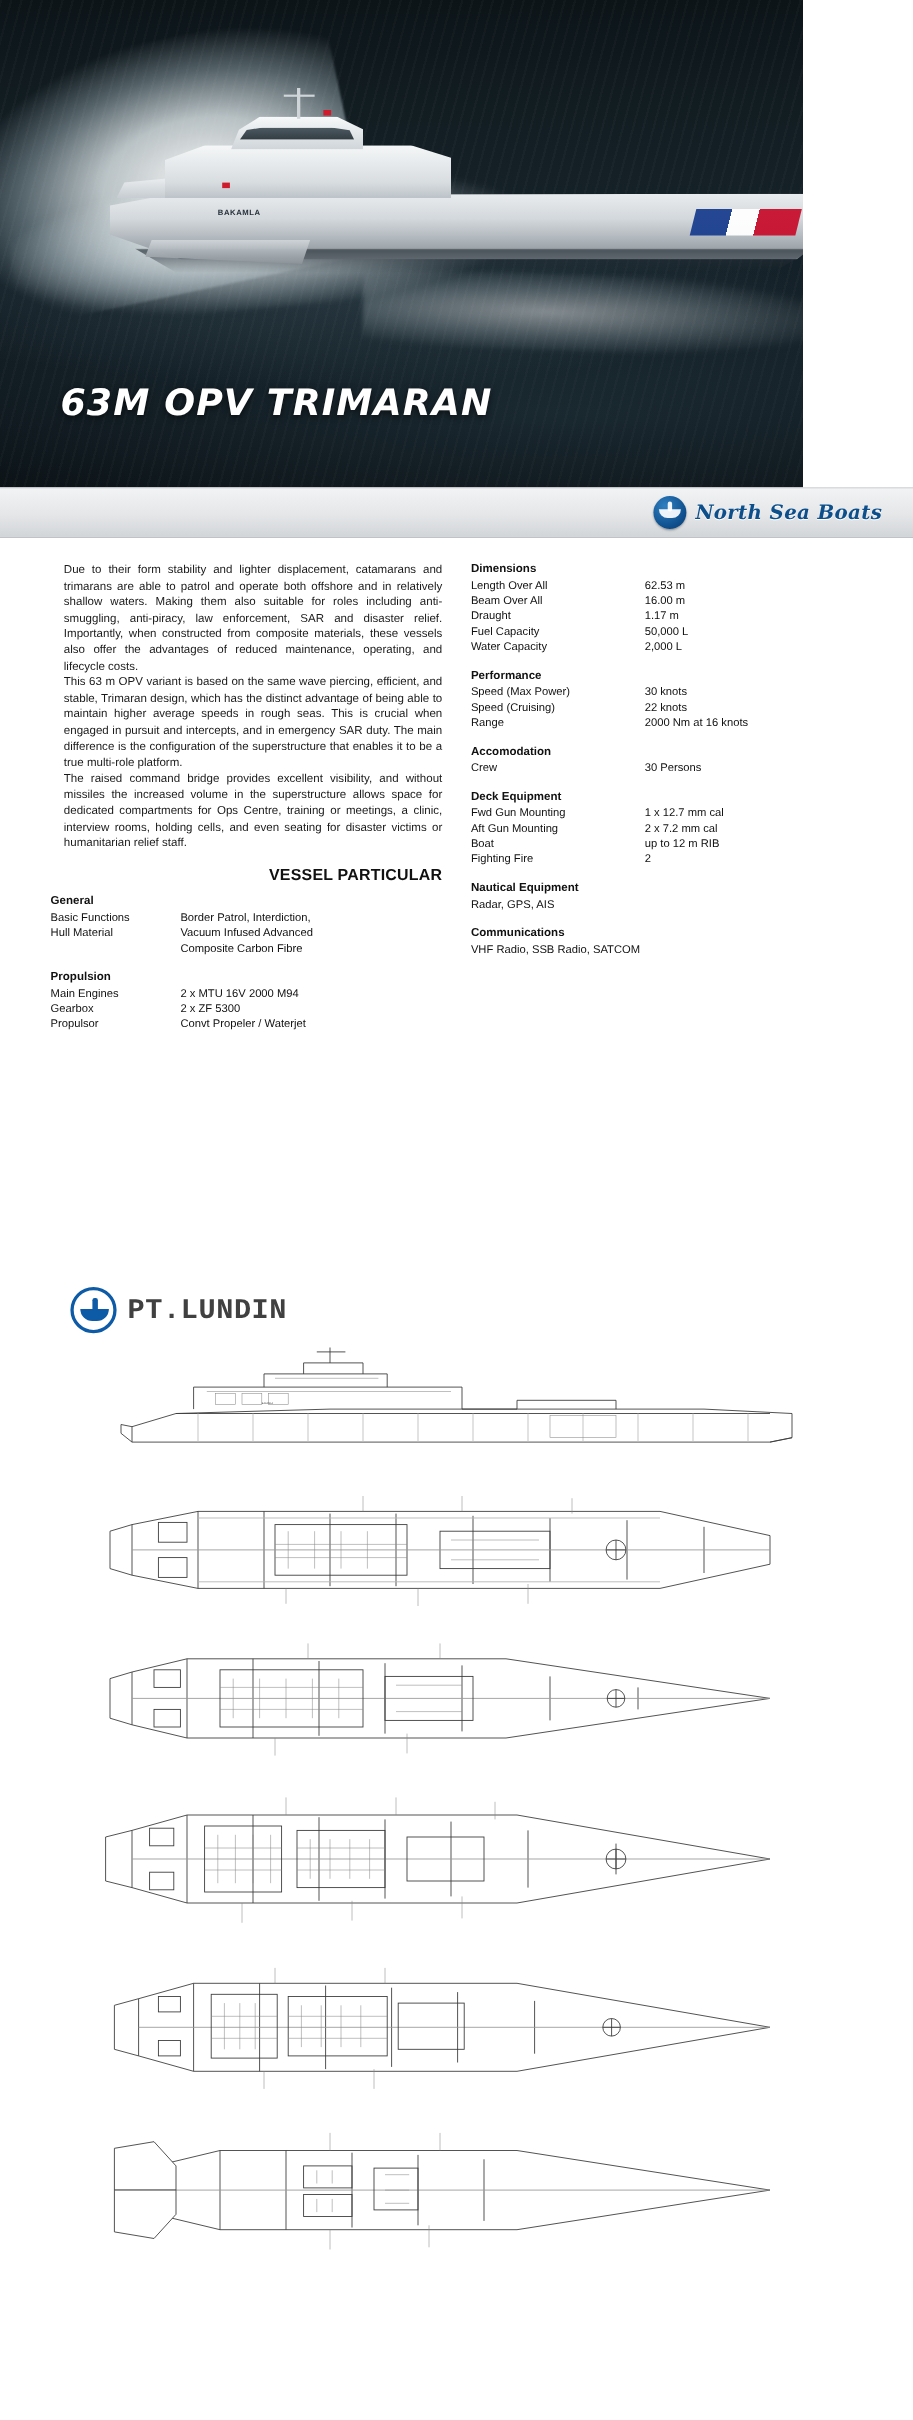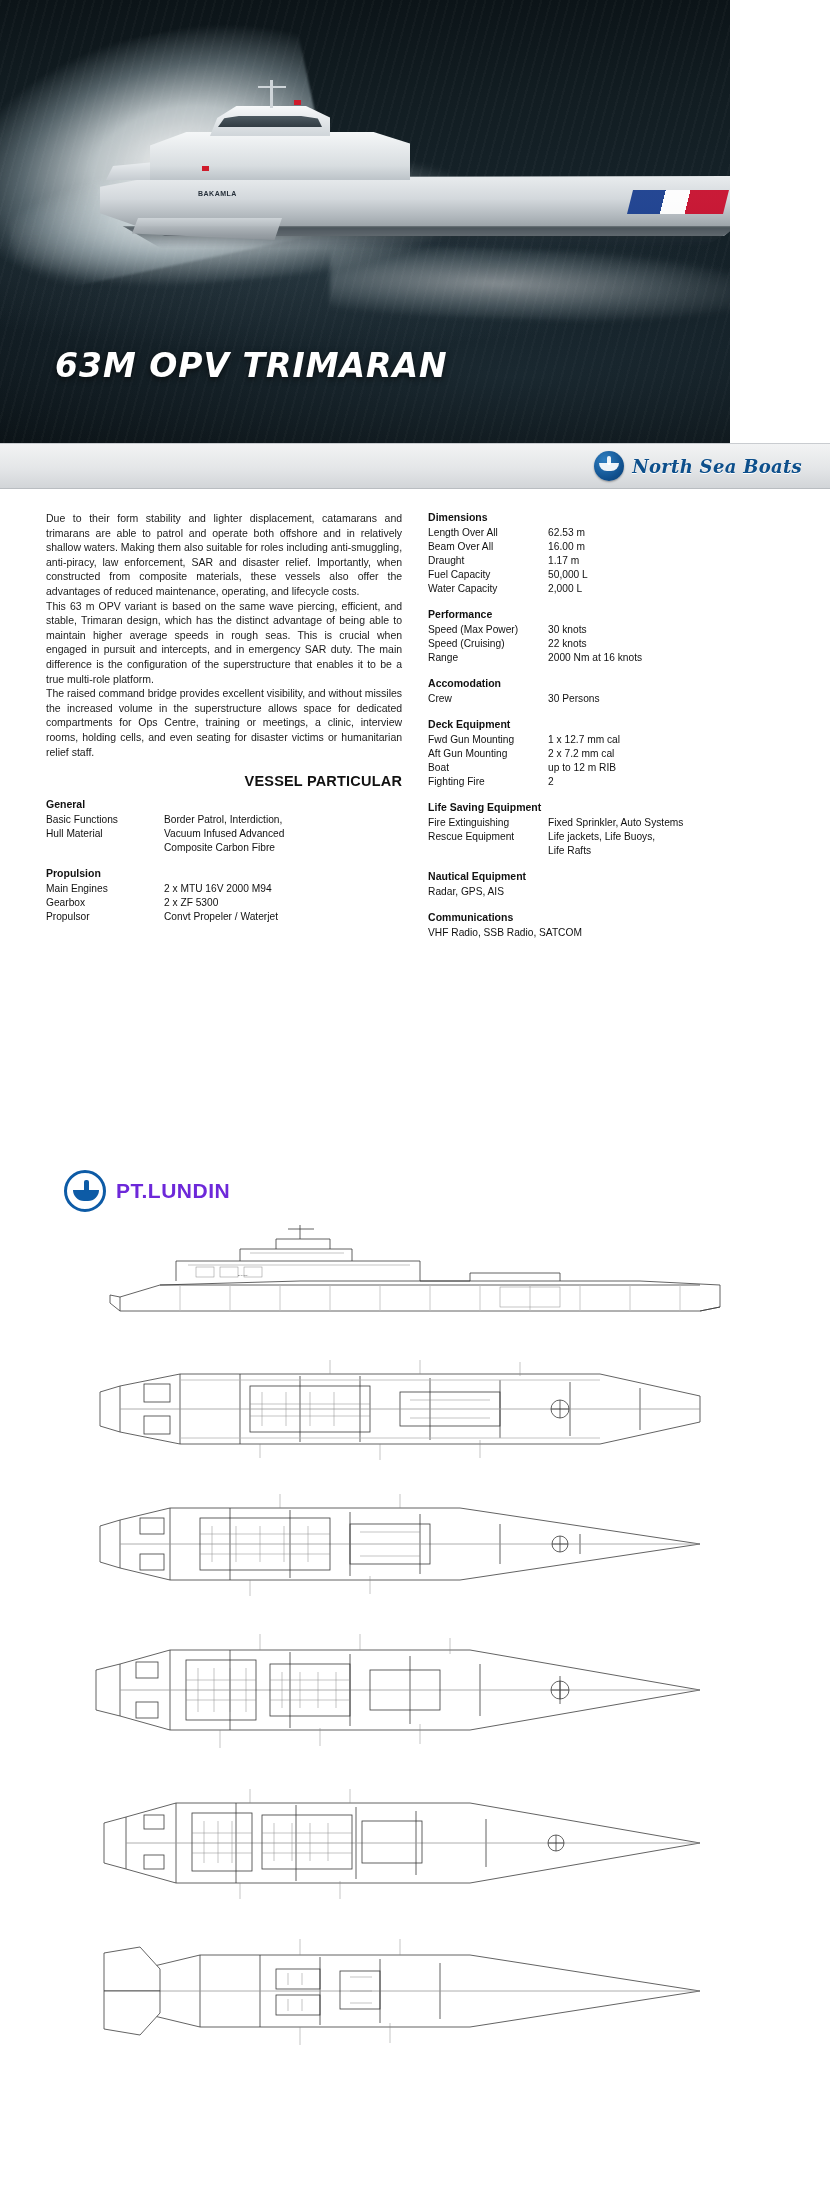--- a/index.html
+++ b/index.html
@@ -165,21 +165,21 @@
   }
   .cols { display:flex; gap:26px; }
   .col-left { width: 362px; }
   .col-right { width: 372px; }
 
   .para {
     font-size: 10.5px;
     line-height: 14.6px;
     text-align: justify;
     color:#1a1a1a;
-    margin: 0 0 0 0;
+    margin: 0 0 0 12px;
   }
   .para + .para { margin-top: 0px; }
 
   .section-title-big {
     font-size: 14.5px;
     font-weight: bold;
     margin: 14px 0 9px 0;
     letter-spacing:.2px;
     text-align:right;
   }
@@ -188,21 +188,21 @@
   .spec-head {
     font-size: 10.5px;
     font-weight: bold;
     margin-bottom: 3px;
   }
   .spec-row {
     display:flex;
     font-size: 10.2px;
     line-height: 14px;
   }
-  .spec-label { width: 120px; flex: none; }
+  .spec-label { width: 158px; flex: none; }
   .spec-value { flex: 1; }
   .spec-value .sub { display:block; }
 
   
   .col-left .spec-label { width: 118px; }
 
   
   .lundin {
     position:absolute;
     left: 64px; top: 1170px;
@@ -216,22 +216,22 @@
   }
   .lundin-mark:before {
     content:""; position:absolute; left:6px; top:17px; width:26px; height:11px;
     background:#0d5ba6; border-radius: 0 0 13px 13px;
   }
   .lundin-mark:after {
     content:""; position:absolute; left:17px; top:7px; width:5px; height:12px;
     background:#0d5ba6; border-radius:2px;
   }
   .lundin-text {
-    font-family:Liberation Sans, sans-serif;
-    font-weight:bold; font-size:21px; color:#6d28d9;
+    font-family:Liberation Mono, monospace;
+    font-weight:bold; font-size:26px; color:#404040;
     letter-spacing:.5px;
   }
 
   
   .drawings {
     position:absolute;
     left:0; top:1215px;
     width:830px; height:985px;
   }
   .dwg { position:absolute; left:0; width:830px; }
@@ -384,34 +384,20 @@
           <div class="spec-label">Boat</div>
           <div class="spec-value">up to 12 m RIB</div>
         </div>
         <div class="spec-row">
           <div class="spec-label">Fighting Fire</div>
           <div class="spec-value">2</div>
         </div>
       </div>
 
 
-      <div class="spec-group">
-        <div class="spec-head">Life Saving Equipment</div>
-        <div class="spec-row">
-          <div class="spec-label">Fire Extinguishing</div>
-          <div class="spec-value">Fixed Sprinkler, Auto Systems</div>
-        </div>
-        <div class="spec-row">
-          <div class="spec-label">Rescue Equipment</div>
-          <div class="spec-value">
-            <span class="sub">Life jackets, Life Buoys,</span>
-            <span class="sub">Life Rafts</span>
-          </div>
-        </div>
-      </div>
 
       <div class="spec-group">
         <div class="spec-head">Nautical Equipment</div>
         <div class="spec-row">
           <div class="spec-value">Radar, GPS, AIS</div>
         </div>
       </div>
 
       <div class="spec-group">
         <div class="spec-head">Communications</div>

